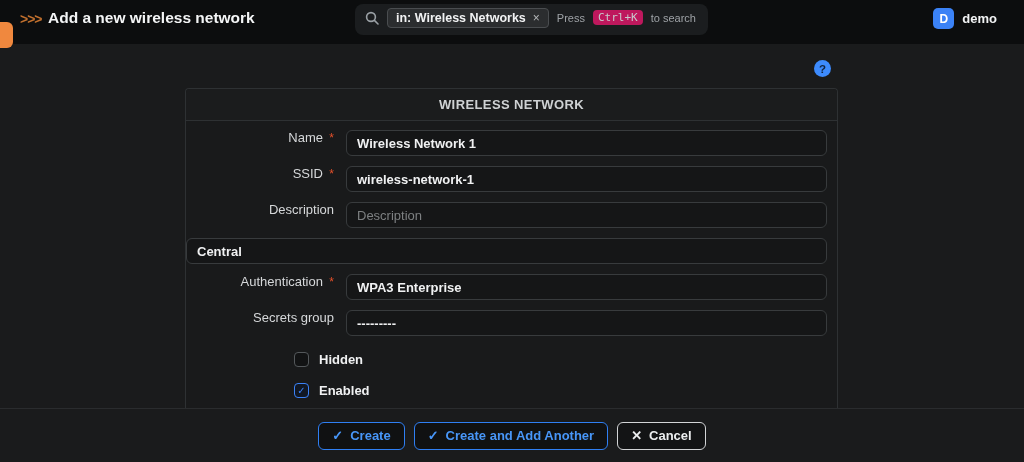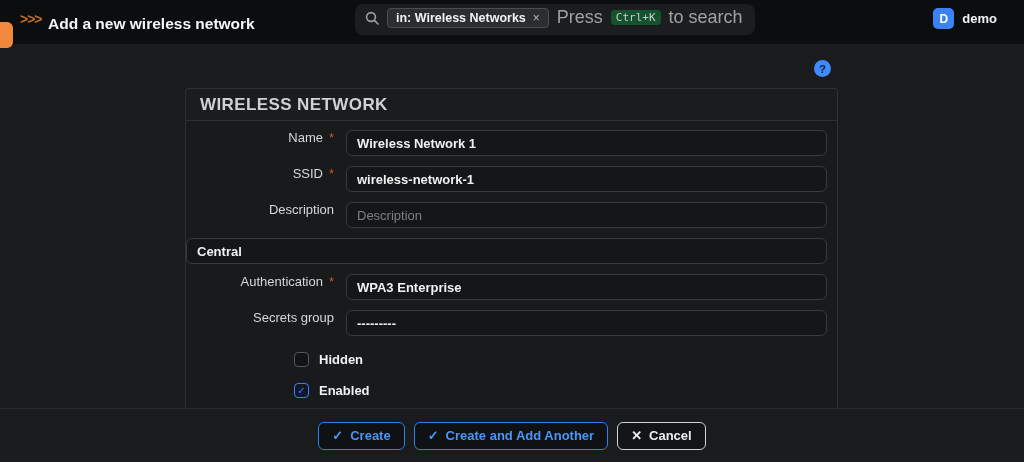--- a/index.html
+++ b/index.html
@@ -15,38 +15,38 @@
   .topbar { position:absolute; left:0; top:0; width:1024px; height:44px; background:#0c0d0e; }
   .sidebar-toggle {
     position:absolute; left:-9px; top:22px; width:22px; height:26px;
     background:#f0883e; border-radius:6px; z-index:6; cursor:pointer;
   }
   .crumbs {
     position:absolute; left:20px; top:11px; color:#c2702e; font-weight:bold;
     font-size:14px; letter-spacing:-1px; cursor:pointer;
   }
   .page-title {
-    position:absolute; left:48px; top:15px; color:#f4f5f6; font-weight:bold; font-size:15.5px;
+    position:absolute; left:48px; top:9px; color:#f4f5f6; font-weight:bold; font-size:15.5px;
   }
 
   .searchbox {
     position:absolute; left:355px; top:4px; height:31px; min-width:314px;
     background:#1b1d1f; border-radius:8px;
     display:flex; align-items:center; gap:8px; padding:0 12px 4px 10px; cursor:text;
   }
   .search-icon { display:flex; align-items:center; }
   .scope-chip {
     display:flex; align-items:center; gap:7px;
     background:#2b2d2f; border:1px solid #4a4d50; border-radius:4px;
     padding:2px 8px; color:#f1f2f3; font-weight:bold; font-size:12.5px; cursor:default;
   }
   .chip-x { color:#b5b8ba; font-size:12px; font-weight:normal; cursor:pointer; }
-  .press-hint { color:#9ea2a6; font-size:18px; }
+  .press-hint { color:#9ea2a6; font-size:11px; }
   .kbd {
-    background:#14532d; border-radius:4px; padding:1px 5px;
+    background:#be185d; border-radius:4px; padding:1px 5px;
     font-family:"DejaVu Sans Mono", monospace; font-size:11px; color:#c8cbcd;
   }
 
   .user { position:absolute; right:27px; top:8px; display:flex; align-items:center; gap:8px; cursor:pointer; }
   .avatar {
     width:21px; height:21px; border-radius:5px; background:#3b82f6;
     color:#fff; font-weight:bold; font-size:12px;
     display:flex; align-items:center; justify-content:center;
   }
   .user-name { color:#f2f3f4; font-weight:bold; font-size:13px; }
@@ -59,22 +59,23 @@
   }
 
   .card {
     position:absolute; left:185px; top:88px; width:653px; height:320px;
     background:#191a1b; border:1px solid #2e3133; border-bottom:none;
     border-radius:4px 4px 0 0;
   }
   .card-header {
     height:32px; line-height:31px; padding:0 14px;
     border-bottom:1px solid #2e3133; background:#1b1c1d;
-    color:#cfd2d4; font-size:17px; font-weight:bold; letter-spacing:.4px;
+    color:#cfd2d4; font-size:13px; font-weight:bold; letter-spacing:.4px;
     border-radius:4px 4px 0 0;
+    text-align:center;
   }
   .card-body { padding:9px 0 0 0; }
 
   .frow { display:flex; align-items:flex-start; margin-bottom:10px; }
   .flabel {
     width:160px; flex:none; text-align:right; padding-right:12px;
     color:#d6d8da; font-size:13px; cursor:default;
   }
   .req { color:#e4502a; margin-left:3px; font-size:12px; }
   .fctrl { flex:1; margin-right:10px; }

